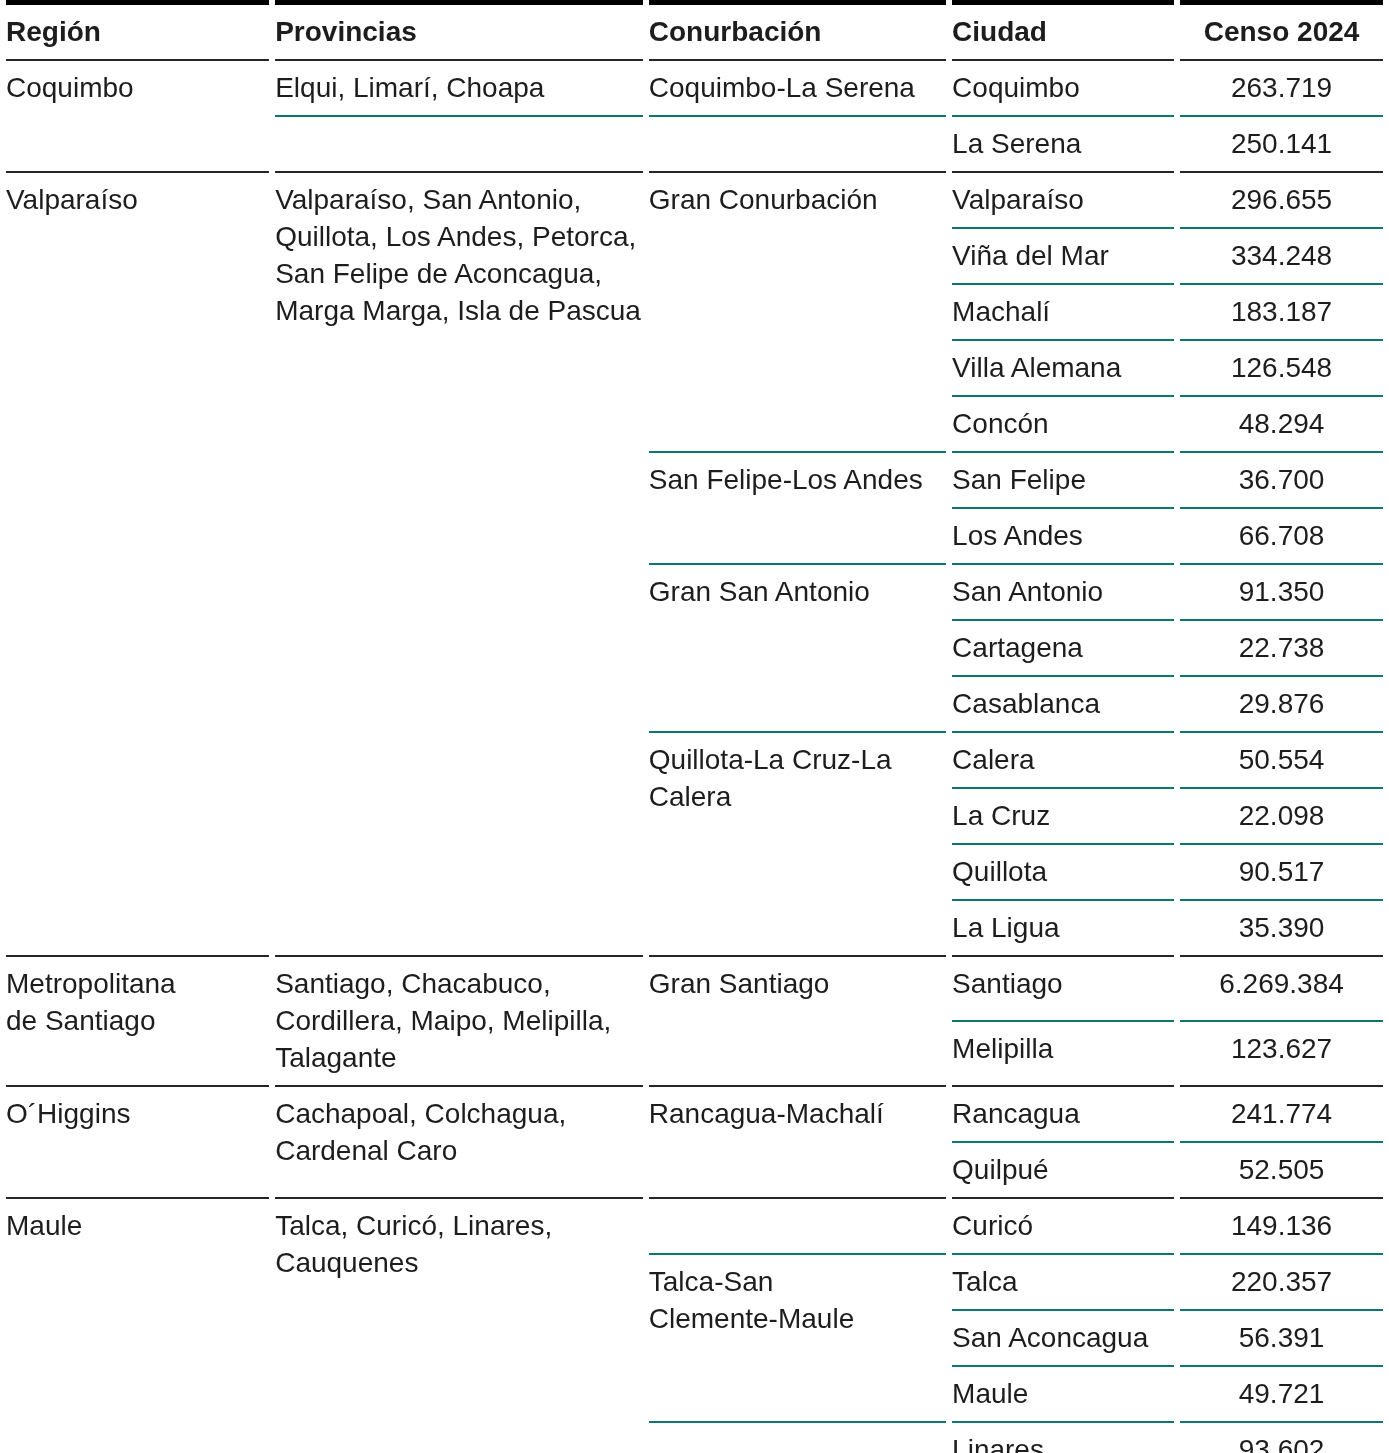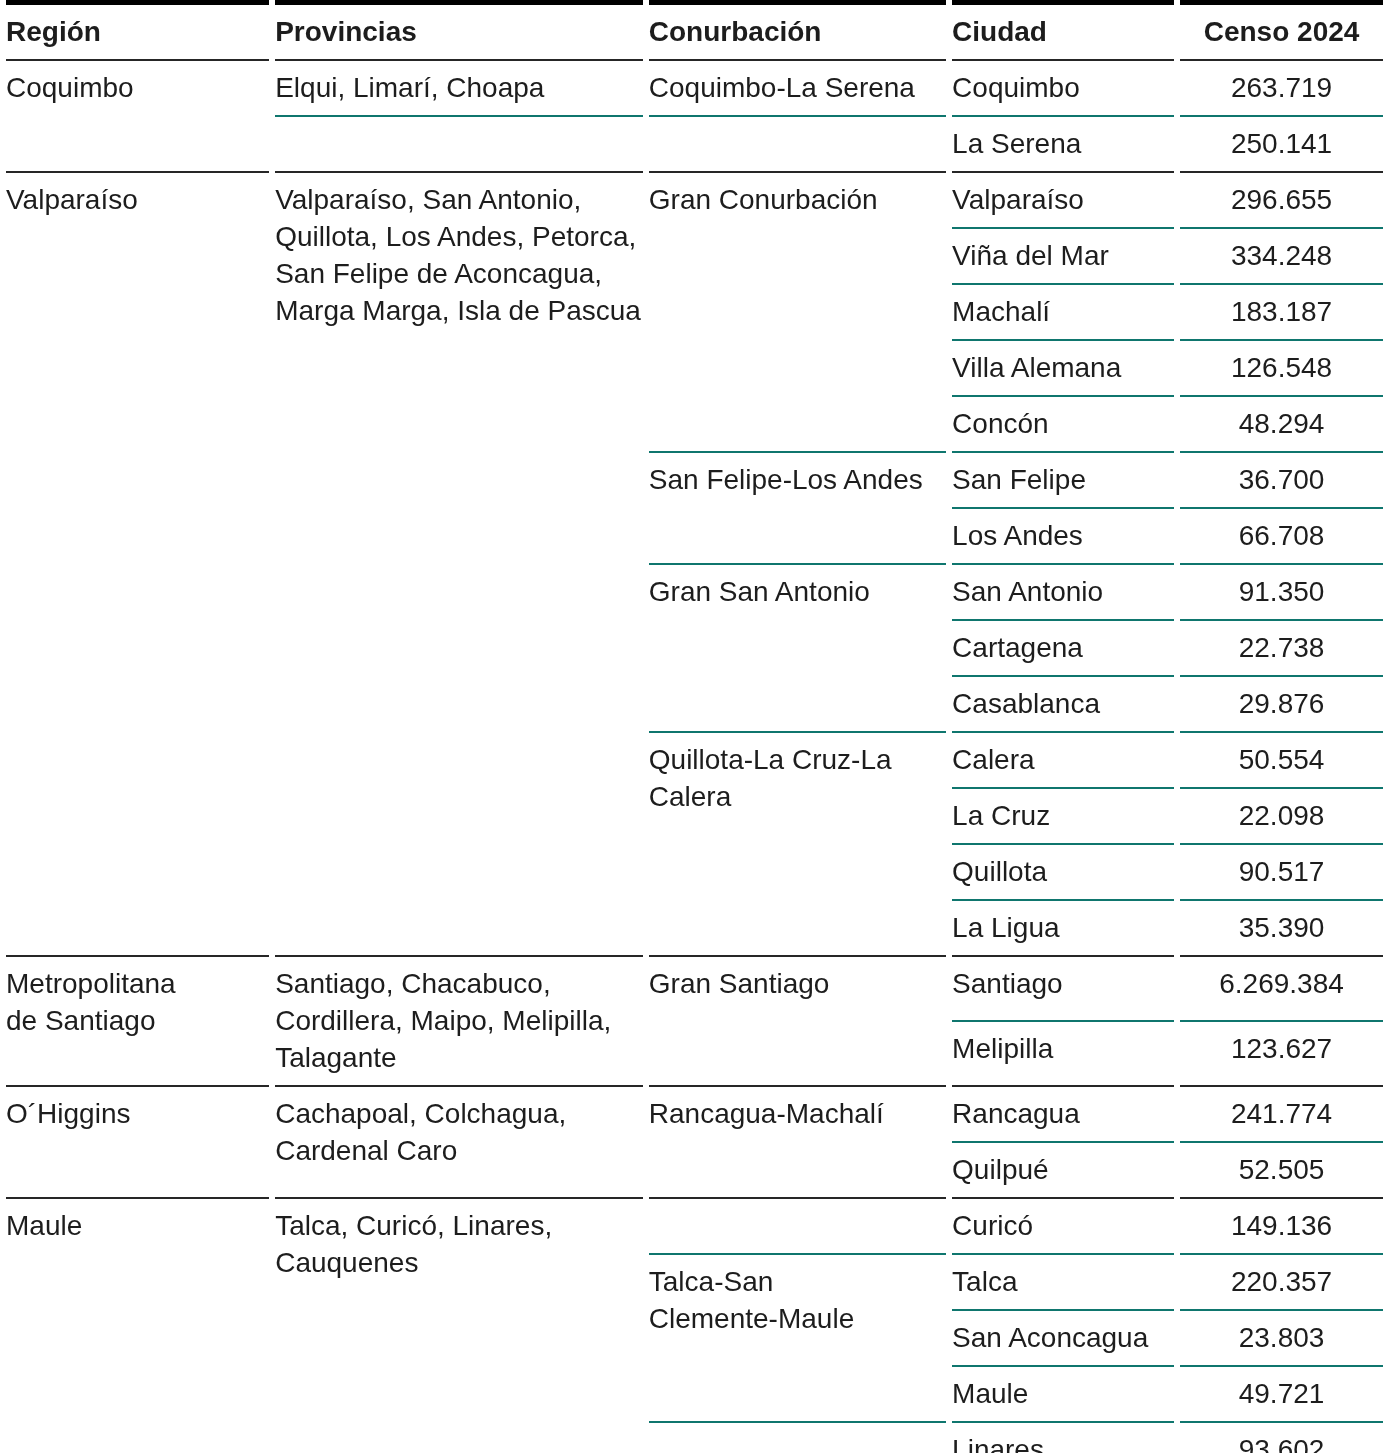--- a/index.html
+++ b/index.html
@@ -186,21 +186,21 @@
     <td class="num bb-gray">149.136</td>
   </tr>
   <tr>
     <td rowspan="3" class="bb-gray">Talca-San
 Clemente-Maule</td>
     <td class="bb-gray">Talca</td>
     <td class="num bb-gray">220.357</td>
   </tr>
   <tr>
     <td class="bb-gray">San Aconcagua</td>
-    <td class="num bb-gray">23.803</td>
+    <td class="num bb-gray">56.391</td>
   </tr>
   <tr>
     <td class="bb-gray">Maule</td>
     <td class="num bb-gray">49.721</td>
   </tr>
   <tr>
     <td class="bb-thick"></td>
     <td class="bb-thick">Linares</td>
     <td class="num bb-thick">93.602</td>
   </tr>

